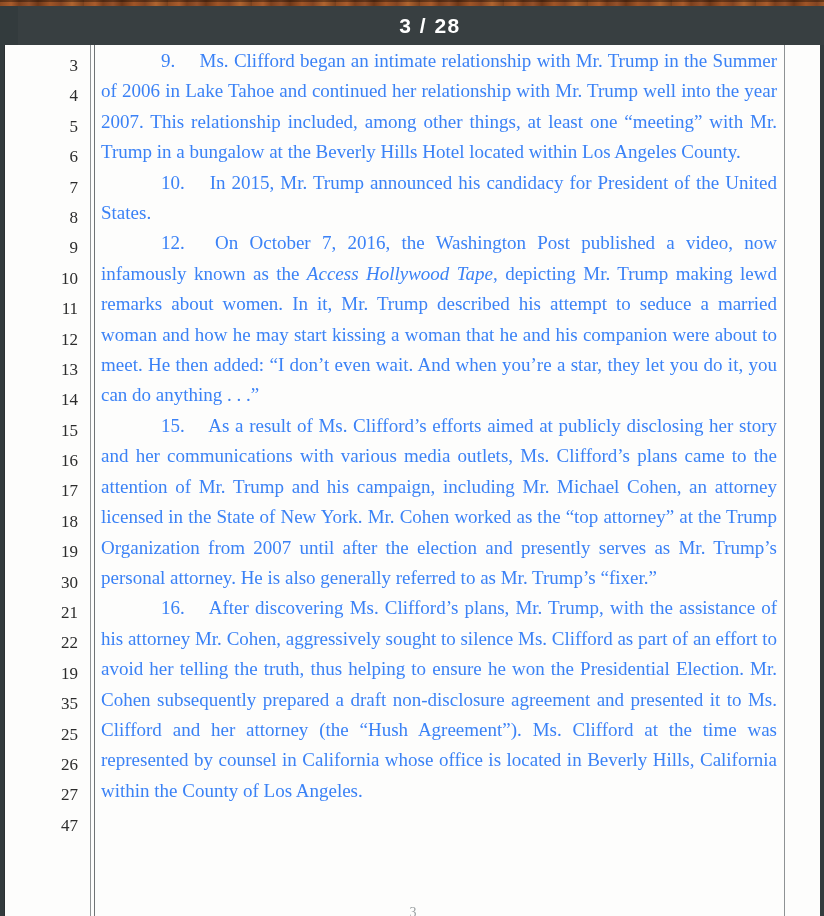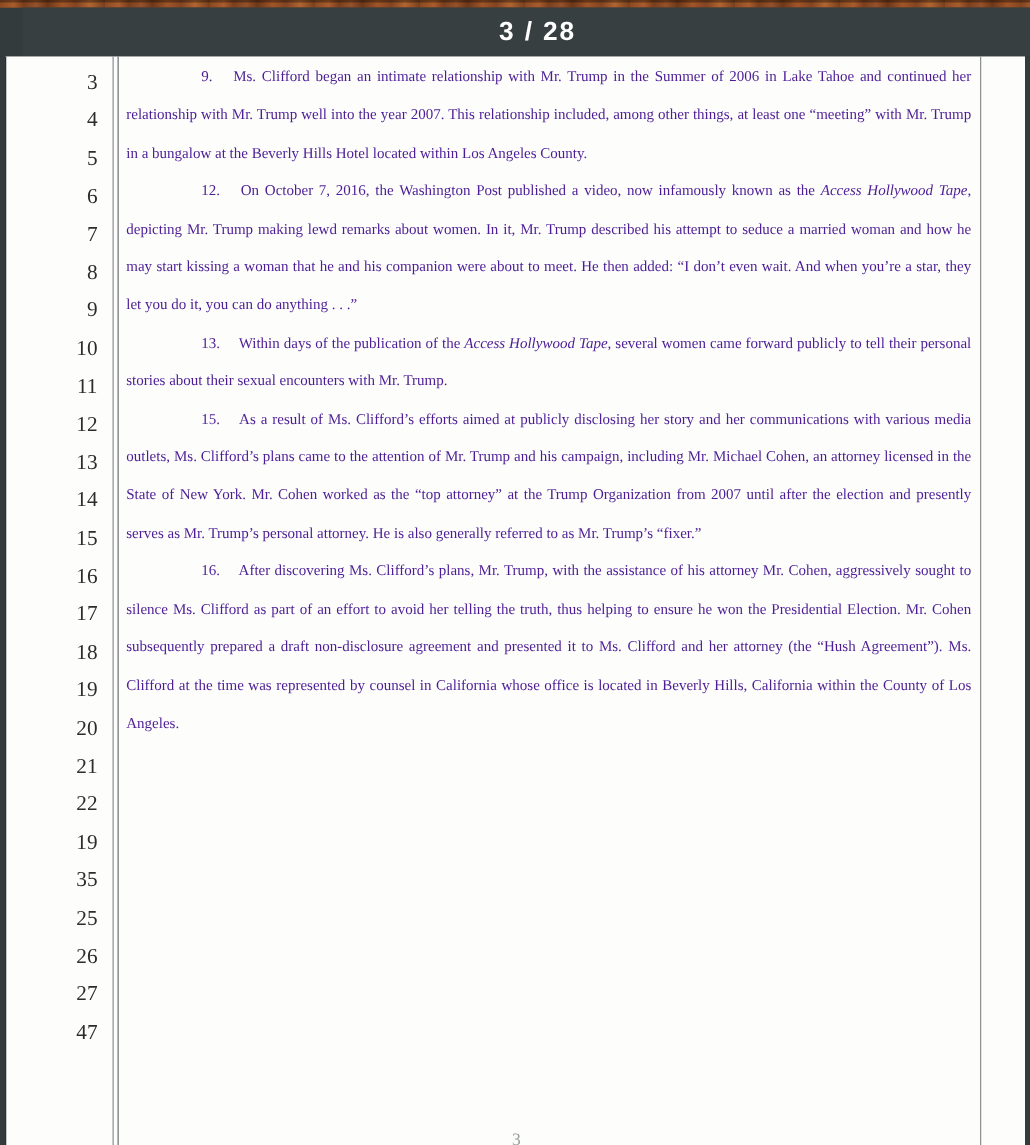--- a/index.html
+++ b/index.html
@@ -69,23 +69,23 @@
     color:#2c2c2c;
   }
 
   
   #body-text {
     position:absolute; top:0; left:96px;
     width:676px; height:878px;
     padding-top:4px;
   }
   .para {
-    font-size:12px;
+    font-size:19px;
     line-height:30.4px;
-    color:#4c1d95;
+    color:#3b82f6;
     text-align:justify;
     text-justify:inter-word;
     margin:0;
     text-indent:60px;
   }
   .para.clipped-top { margin-top:-3px; }
   .para em { font-style:italic; }
 
   #page-footer-number {
     position:absolute; bottom:2px; left:0; width:816px;
@@ -130,35 +130,35 @@
           <div class="line-number">10</div>
           <div class="line-number">11</div>
           <div class="line-number">12</div>
           <div class="line-number">13</div>
           <div class="line-number">14</div>
           <div class="line-number">15</div>
           <div class="line-number">16</div>
           <div class="line-number">17</div>
           <div class="line-number">18</div>
           <div class="line-number">19</div>
-          <div class="line-number">20</div>
+          <div class="line-number">30</div>
           <div class="line-number">21</div>
           <div class="line-number">22</div>
           <div class="line-number">19</div>
           <div class="line-number">35</div>
           <div class="line-number">25</div>
           <div class="line-number">26</div>
           <div class="line-number">27</div>
           <div class="line-number">47</div>
         </div>
 
       <div id="body-text">
           <p class="para clipped-top"><span>9.  Ms. Clifford began an intimate relationship with Mr. Trump in the Summer of 2006 in Lake Tahoe and continued her relationship with Mr. Trump well into the year 2007.  This relationship included, among other things, at least one “meeting” with Mr. Trump in a bungalow at the Beverly Hills Hotel located within Los Angeles County.</span></p>
+          <p class="para"><span>10.  In 2015, Mr. Trump announced his candidacy for President of the United States.</span></p>
           <p class="para"><span>12.  On October 7, 2016, the Washington Post published a video, now infamously known as the </span><em>Access Hollywood Tape</em><span>, depicting Mr. Trump making lewd remarks about women.  In it, Mr. Trump described his attempt to seduce a married woman and how he may start kissing a woman that he and his companion were about to meet.  He then added: “I don’t even wait.  And when you’re a star, they let you do it, you can do anything . . .”</span></p>
-          <p class="para"><span>13.  Within days of the publication of the </span><em>Access Hollywood Tape</em><span>, several women came forward publicly to tell their personal stories about their sexual encounters with Mr. Trump.</span></p>
           <p class="para"><span>15.  As a result of Ms. Clifford’s efforts aimed at publicly disclosing her story and her communications with various media outlets, Ms. Clifford’s plans came to the attention of Mr. Trump and his campaign, including Mr. Michael Cohen, an attorney licensed in the State of New York.  Mr. Cohen worked as the “top attorney” at the Trump Organization from 2007 until after the election and presently serves as Mr. Trump’s personal attorney.  He is also generally referred to as Mr. Trump’s “fixer.”</span></p>
           <p class="para"><span>16.  After discovering Ms. Clifford’s plans, Mr. Trump, with the assistance of his attorney Mr. Cohen, aggressively sought to silence Ms. Clifford as part of an effort to avoid her telling the truth, thus helping to ensure he won the Presidential Election.  Mr. Cohen subsequently prepared a draft non-disclosure agreement and presented it to Ms. Clifford and her attorney (the “Hush Agreement”).  Ms. Clifford at the time was represented by counsel in California whose office is located in Beverly Hills, California within the County of Los Angeles.</span></p>
         </div>
 
       <div id="page-footer-number">3</div>
     </div>
   </div>
 
   <div id="top-clip"></div>
 </div>

